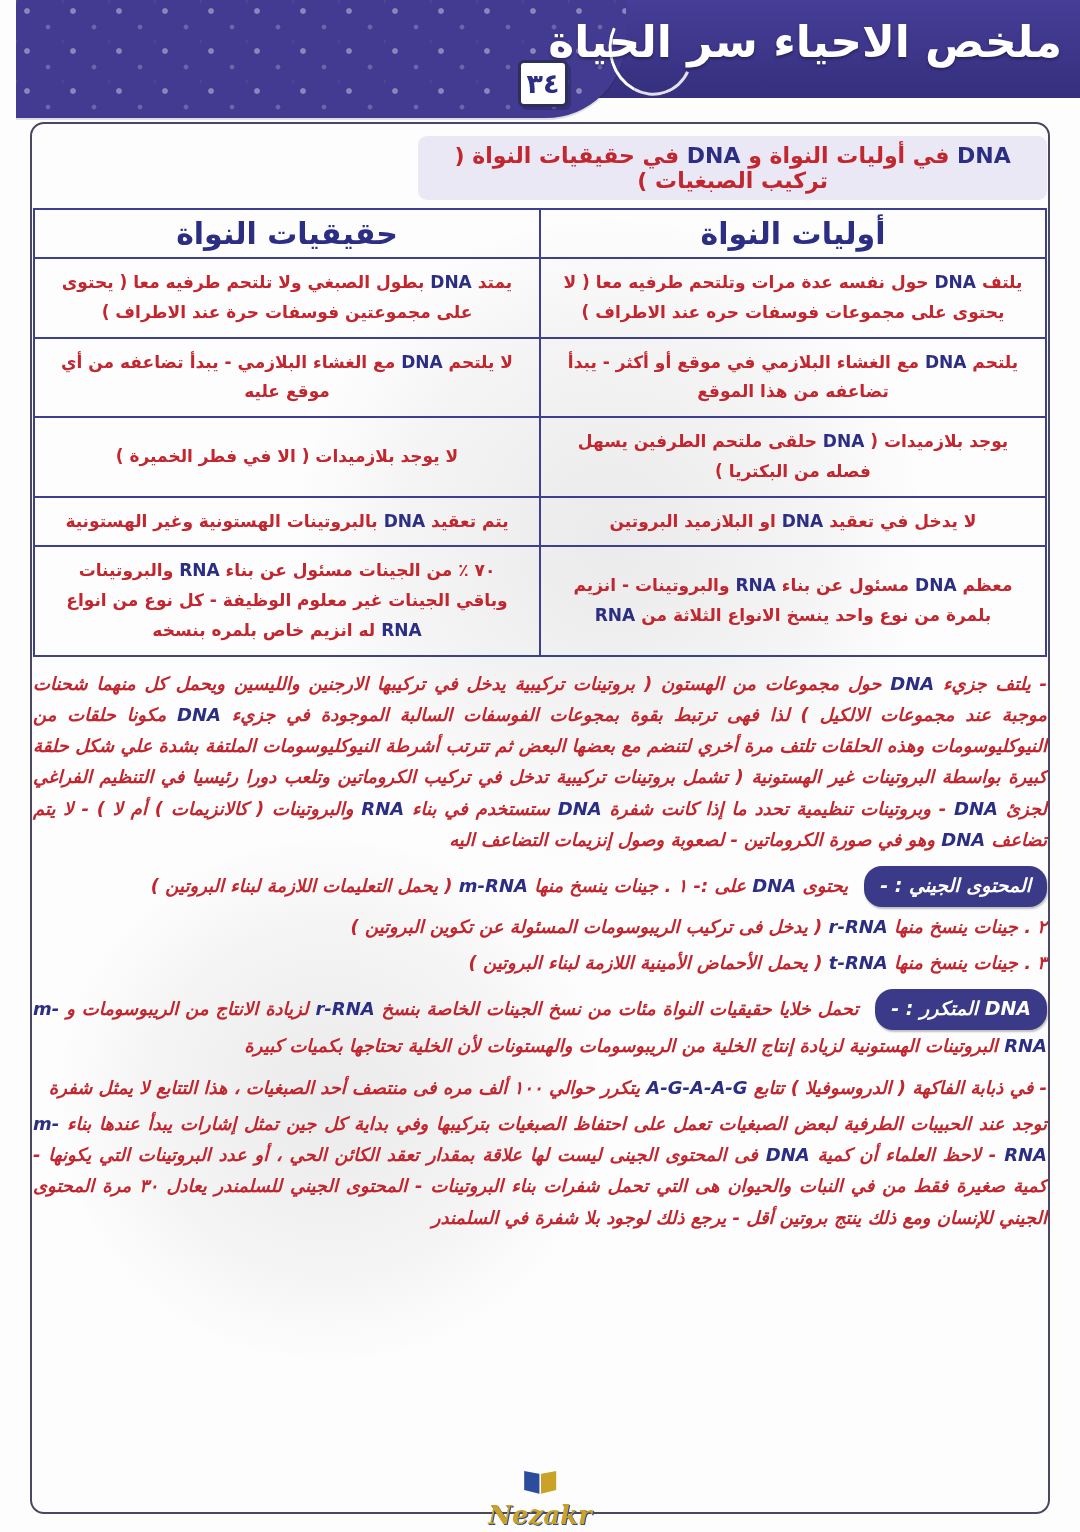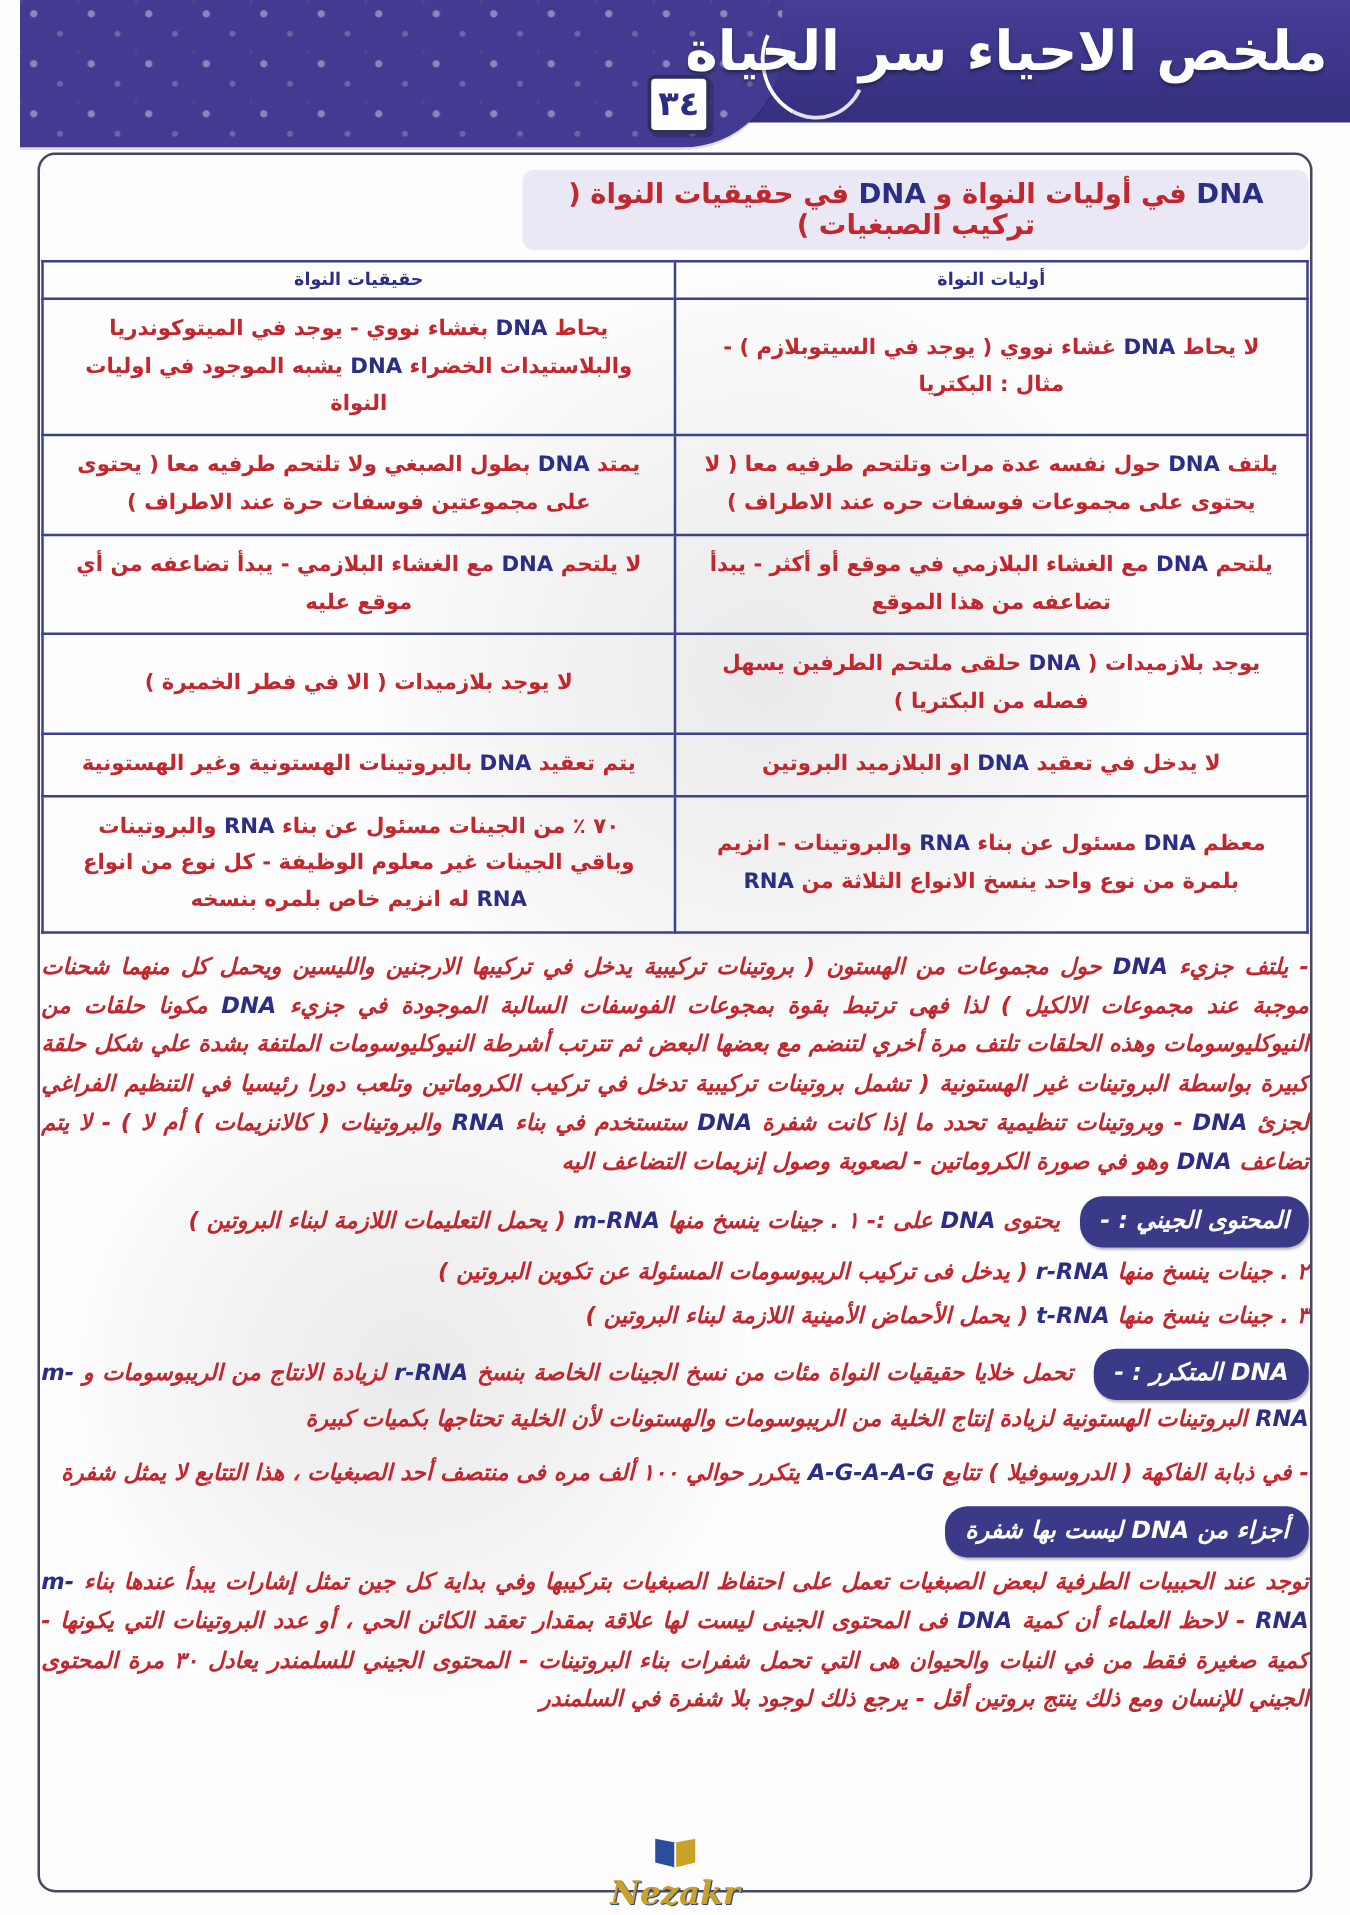--- a/index.html
+++ b/index.html
@@ -58,21 +58,21 @@
     background:#eae8f5; border-radius:9px;
     text-align:center; padding:7px 8px;
     color:#c2262e; font-size:22px; font-weight:bold;
   }
   
   table.cmp { width:100%; border-collapse:collapse; margin-top:4px; }
   table.cmp th, table.cmp td {
     border:2.5px solid #3d3f8f; text-align:center; vertical-align:middle;
   }
   table.cmp th {
-    color:#2b2e83; font-size:14px; font-weight:bold; padding:6px; width:50%;
+    color:#2b2e83; font-size:30px; font-weight:bold; padding:6px; width:50%;
   }
   table.cmp td {
     color:#c2262e; font-size:17px; font-weight:bold;
     padding:9px 16px; line-height:1.75;
   }
   .en { color:#2b2e83; font-weight:bold; }
   
   .para {
     color:#c2262e; font-size:18px; font-weight:bold;
     line-height:1.74; text-align:justify; margin-top:11px;font-style:italic;
@@ -115,24 +115,20 @@
 
   <table class="cmp">
     <thead>
       <tr>
         <th>أوليات النواة</th>
         <th>حقيقيات النواة</th>
       </tr>
     </thead>
     <tbody>
       <tr>
-        <td class="rich">لا يحاط <span class="en" dir="ltr">DNA</span> غشاء نووي ( يوجد في السيتوبلازم ) - مثال : البكتريا</td>
-        <td class="rich">يحاط <span class="en" dir="ltr">DNA</span> بغشاء نووي - يوجد في الميتوكوندريا والبلاستيدات الخضراء <span class="en" dir="ltr">DNA</span> يشبه الموجود في اوليات النواة</td>
-      </tr>
-      <tr>
         <td class="rich">يلتف <span class="en" dir="ltr">DNA</span> حول نفسه عدة مرات وتلتحم طرفيه معا ( لا يحتوى على مجموعات فوسفات حره عند الاطراف )</td>
         <td class="rich">يمتد <span class="en" dir="ltr">DNA</span> بطول الصبغي ولا تلتحم طرفيه معا ( يحتوى على مجموعتين فوسفات حرة عند الاطراف )</td>
       </tr>
       <tr>
         <td class="rich">يلتحم <span class="en" dir="ltr">DNA</span> مع الغشاء البلازمي في موقع أو أكثر - يبدأ تضاعفه من هذا الموقع</td>
         <td class="rich">لا يلتحم <span class="en" dir="ltr">DNA</span> مع الغشاء البلازمي - يبدأ تضاعفه من أي موقع عليه</td>
       </tr>
       <tr>
         <td class="rich">يوجد بلازميدات ( <span class="en" dir="ltr">DNA</span> حلقى ملتحم الطرفين يسهل فصله من البكتريا )</td>
         <td class="rich">لا يوجد بلازميدات ( الا في فطر الخميرة )</td>
@@ -156,23 +152,20 @@
   </div>
   <div class="para tight rich">٢ . جينات ينسخ منها <span class="en" dir="ltr">r-RNA</span> ( يدخل فى تركيب الريبوسومات المسئولة عن تكوين البروتين )</div>
   <div class="para tight rich">٣ . جينات ينسخ منها <span class="en" dir="ltr">t-RNA</span> ( يحمل الأحماض الأمينية اللازمة لبناء البروتين )</div>
 
   <div class="para">
     <span class="pill">DNA المتكرر : -</span>
     <span class="rich">تحمل خلايا حقيقيات النواة مئات من نسخ الجينات الخاصة بنسخ <span class="en" dir="ltr">r-RNA</span> لزيادة الانتاج من الريبوسومات و <span class="en" dir="ltr">m-RNA</span> البروتينات الهستونية لزيادة إنتاج الخلية من الريبوسومات والهستونات لأن الخلية تحتاجها بكميات كبيرة</span>
   </div>
   <div class="para rich">- في ذبابة الفاكهة ( الدروسوفيلا ) تتابع <span class="en" dir="ltr">A-G-A-A-G</span> يتكرر حوالي ١٠٠ ألف مره فى منتصف أحد الصبغيات ، هذا التتابع لا يمثل شفرة</div>
 
-  <div class="para">
-    <span class="pill">أجزاء من DNA ليست بها شفرة</span>
-  </div>
   <div class="para tight rich">توجد عند الحبيبات الطرفية لبعض الصبغيات تعمل على احتفاظ الصبغيات بتركيبها وفي بداية كل جين تمثل إشارات يبدأ عندها بناء <span class="en" dir="ltr">m-RNA</span> - لاحظ العلماء أن كمية <span class="en" dir="ltr">DNA</span> فى المحتوى الجينى ليست لها علاقة بمقدار تعقد الكائن الحي ، أو عدد البروتينات التي يكونها - كمية صغيرة فقط من  في النبات والحيوان هى التي تحمل شفرات بناء البروتينات - المحتوى الجيني للسلمندر يعادل ٣٠ مرة المحتوى الجيني للإنسان ومع ذلك ينتج بروتين أقل - يرجع ذلك لوجود  بلا شفرة في السلمندر</div>
 
 </div>
 
 <div class="brand">
   <svg width="40" height="26" viewBox="0 0 40 26">
     <path d="M20 4 L4 1 L4 20 L20 24 Z" fill="#2b4d9b"></path>
     <path d="M20 4 L36 1 L36 20 L20 24 Z" fill="#c9a227"></path>
     <path d="M20 4 L20 24" stroke="#ffffff" stroke-width="1.5"></path>
   </svg>

